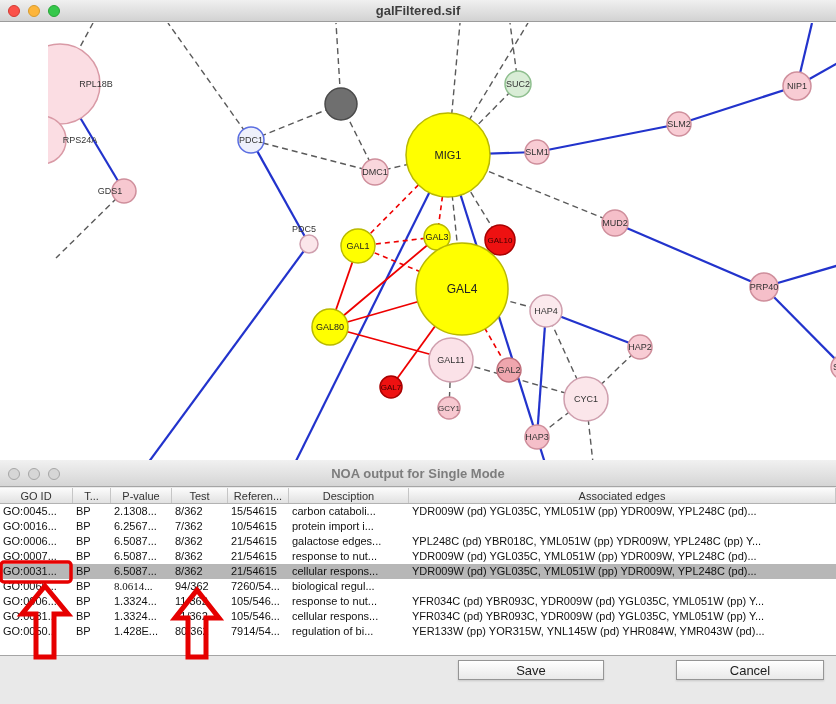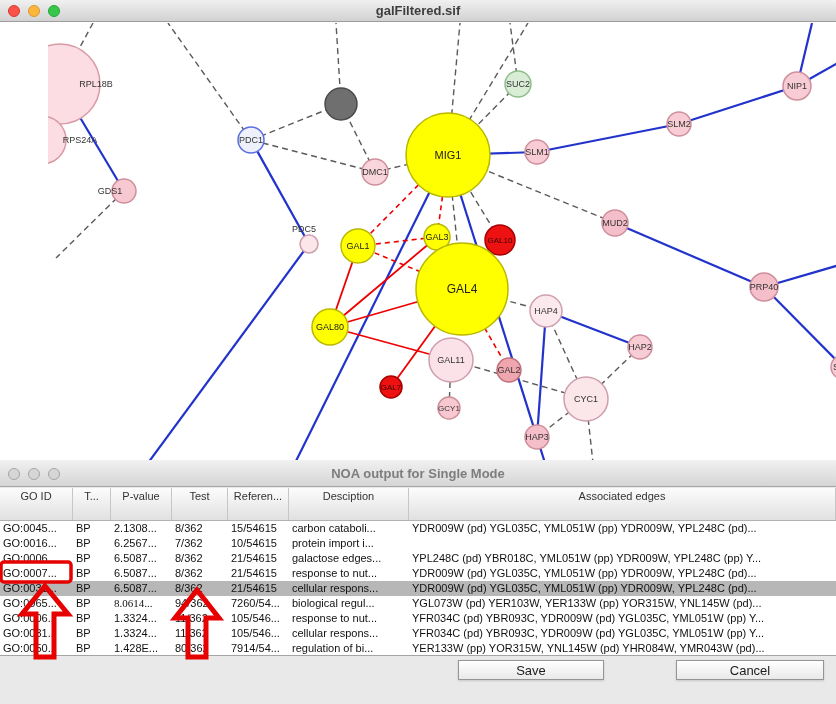--- a/index.html
+++ b/index.html
@@ -18,21 +18,21 @@
 
   .network { position:absolute; left:0; top:23px; width:836px; height:437px; background:#ffffff;padding-left:48px; }
   .network svg { display:block; }
 
   .window-bottom { position:absolute; left:0; top:460px; width:836px; height:244px; background:#e9e9e9; }
   .window-bottom .titlebar { height:27px; background:linear-gradient(#f1f1f1,#d5d5d5); border-bottom:1px solid #a5a5a5; }
   .window-bottom .titlebar .title { color:#7d7d7d; }
   .window-bottom .lights { top:8px; }
 
   .noa-table { position:absolute; left:0; top:28px; width:836px; height:168px; background:#fff; border-bottom:1px solid #a5a5a5; overflow:hidden; }
-  .thead { display:flex; height:33px; background:linear-gradient(#fcfcfc,#e1e1e1); border-bottom:1px solid #b2b2b2; }
+  .thead { display:flex; height:16px; background:linear-gradient(#fcfcfc,#e1e1e1); border-bottom:1px solid #b2b2b2; }
   .th { font-size:11px; line-height:16px; color:#333; text-align:center; border-right:1px solid #c6c6c6; overflow:hidden; white-space:nowrap; flex:none; }
   .tr { display:flex; height:15px; background:#fff; }
   .tr.selected { background:#b7b7b7; }
   .td { font-size:11px; line-height:15px; color:#111; padding-left:3px; overflow:hidden; white-space:nowrap; flex:none; }
 
   .btn { position:absolute; top:200px; height:20px; border:1px solid #959595; border-radius:0;
          background:linear-gradient(#ffffff,#e9e9e9); font-size:13px; color:#1c1c1c;
          font-family:"Liberation Sans",sans-serif; box-shadow:0 1px 0 rgba(255,255,255,.6) inset, 0 1px 2px rgba(0,0,0,.15); }
   .btn-save { left:458px; width:146px; }
   .btn-cancel { left:676px; width:148px; }
@@ -287,21 +287,20 @@
           <div class="td" style="width: 120px;">cellular respons...</div>
           <div class="td" style="width: 427px;">YDR009W (pd) YGL035C, YML051W (pp) YDR009W, YPL248C (pd)...</div>
         </div>
         <div class="tr">
           <div class="td" style="width: 73px;">GO:0065...</div>
           <div class="td" style="width: 38px;">BP</div>
           <div class="td" style="width: 61px; font-family: Liberation Serif, serif;">8.0614...</div>
           <div class="td" style="width: 56px;">94/362</div>
           <div class="td" style="width: 61px;">7260/54...</div>
           <div class="td" style="width: 120px;">biological regul...</div>
-          <div class="td" style="width: 427px;">YGL073W (pd) YER103W, YER133W (pp) YOR315W, YNL145W (pd)...</div>
         </div>
         <div class="tr">
           <div class="td" style="width: 73px;">GO:0006...</div>
           <div class="td" style="width: 38px;">BP</div>
           <div class="td" style="width: 61px;">1.3324...</div>
           <div class="td" style="width: 56px;">11/362</div>
           <div class="td" style="width: 61px;">105/546...</div>
           <div class="td" style="width: 120px;">response to nut...</div>
           <div class="td" style="width: 427px;">YFR034C (pd) YBR093C, YDR009W (pd) YGL035C, YML051W (pp) Y...</div>
         </div>

